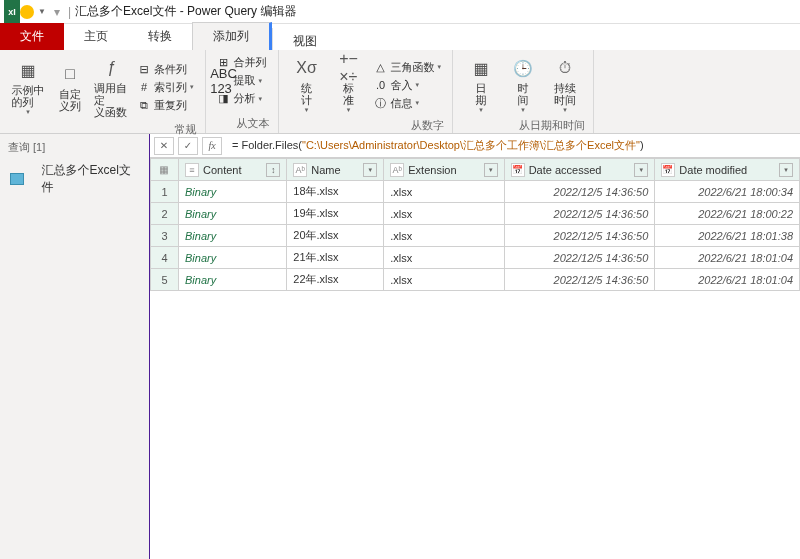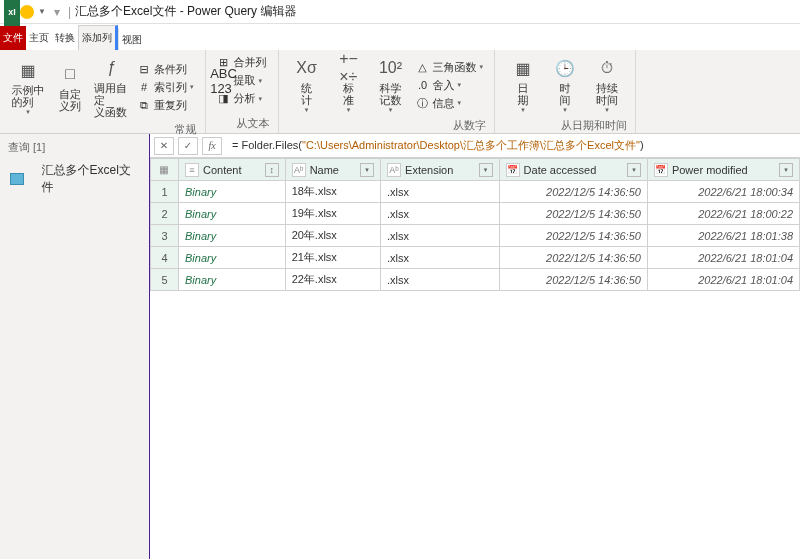--- a/index.html
+++ b/index.html
@@ -4,21 +4,21 @@
 <style>
 *{box-sizing:border-box;margin:0;padding:0;font-family:"Segoe UI","Microsoft YaHei",sans-serif}
 body{font-size:12px;color:#333;background:#fff;width:800px;height:559px;overflow:hidden}
 .titlebar{height:24px;display:flex;align-items:center;padding:0 4px;background:#fff;border-bottom:1px solid #e0e0e0}
 .titlebar .app-icon{width:16px;height:32px;background:#217346;color:#fff;display:flex;align-items:center;justify-content:center;font-size:9px;font-weight:bold;margin-right:0}
 .titlebar .face{width:14px;height:14px;border-radius:50%;background:#ffc000;margin-right:4px}
 .titlebar .chev{font-size:8px;color:#666;margin-right:4px}
 .titlebar .sep{color:#999;margin:0 4px}
 .titlebar .title{font-size:12px;color:#222}
 .ribbon-tabs{height:26px;display:flex;align-items:flex-end;background:#fff}
-.ribbon-tabs .tab{padding:5px 3px;font-size:10px;color:#333;cursor:pointer}
+.ribbon-tabs .tab{padding:5px 20px;font-size:12px;color:#333;cursor:pointer}
 .ribbon-tabs .tab.file{background:#c00000;color:#fff}
 .ribbon-tabs .tab.active{background:#f3f2f1;border-top:1px solid #d0d0d0;border-left:1px solid #d0d0d0;border-right:3px solid #3b82f6}
 .ribbon-tabs .tab.sep{border-left:1px solid #ddd;height:22px}
 .ribbon{height:84px;background:#f3f2f1;border-bottom:1px solid #d0d0d0;display:flex}
 .group{border-right:1px solid #d8d8d8;padding:4px 8px 2px;display:flex;flex-direction:column;justify-content:space-between}
 .group .controls{display:flex;gap:2px}
 .group .label{text-align:right;font-size:11px;color:#666;padding-top:2px}
 .big-btn{display:flex;flex-direction:column;align-items:center;justify-content:center;width:40px;padding:2px;cursor:pointer}
 .big-btn .ic{width:24px;height:24px;display:flex;align-items:center;justify-content:center;font-size:16px;color:#555}
 .big-btn .txt{font-size:11px;color:#333;line-height:12px;margin-top:2px}
@@ -134,25 +134,20 @@
    <div class="big-btn">
           <div class="ic">Xσ</div>
           <div class="txt">统<br>计</div>
           <div class="ar">▾</div>
         </div>
    <div class="big-btn">
           <div class="ic">+−<br>×÷</div>
           <div class="txt">标<br>准</div>
           <div class="ar">▾</div>
         </div>
-   <div class="big-btn">
-          <div class="ic">10²</div>
-          <div class="txt">科学<br>记数</div>
-          <div class="ar">▾</div>
-        </div>
    <div class="stk">
     <div class="small-btn">
             <span class="ic">△</span>
             <span>三角函数</span>
             <span class="ar">▾</span>
           </div>
     <div class="small-btn">
             <span class="ic">.0</span>
             <span>舍入</span>
             <span class="ar">▾</span>
@@ -234,21 +229,21 @@
       <th>
                 <div class="col-head">
                   <span class="type-ic">📅</span>
                   <span>Date accessed</span>
                   <span class="filter-ic">▾</span>
                 </div>
               </th>
       <th>
                 <div class="col-head">
                   <span class="type-ic">📅</span>
-                  <span>Power modified</span>
+                  <span>Date modified</span>
                   <span class="filter-ic">▾</span>
                 </div>
               </th>
      </tr>
     </thead>
     <tbody id="tbody">
             <tr>
               <td class="rownum">1</td>
               <td class="binary">Binary</td>
               <td>18年.xlsx</td>

